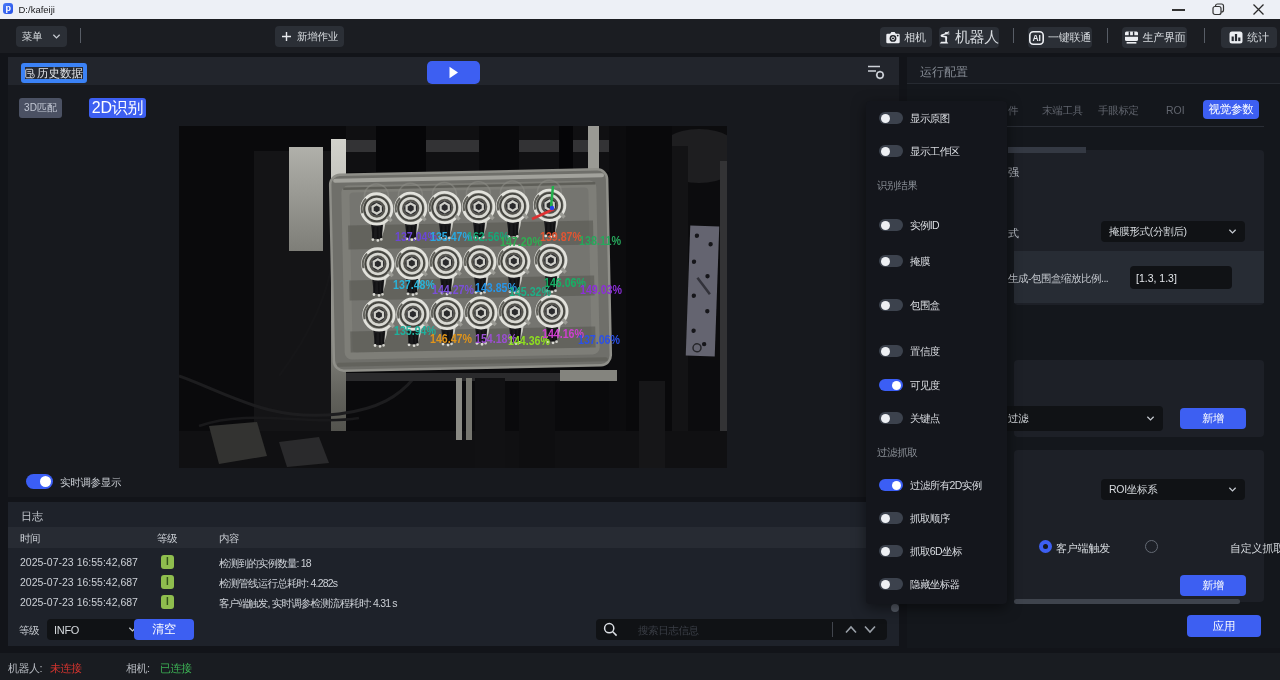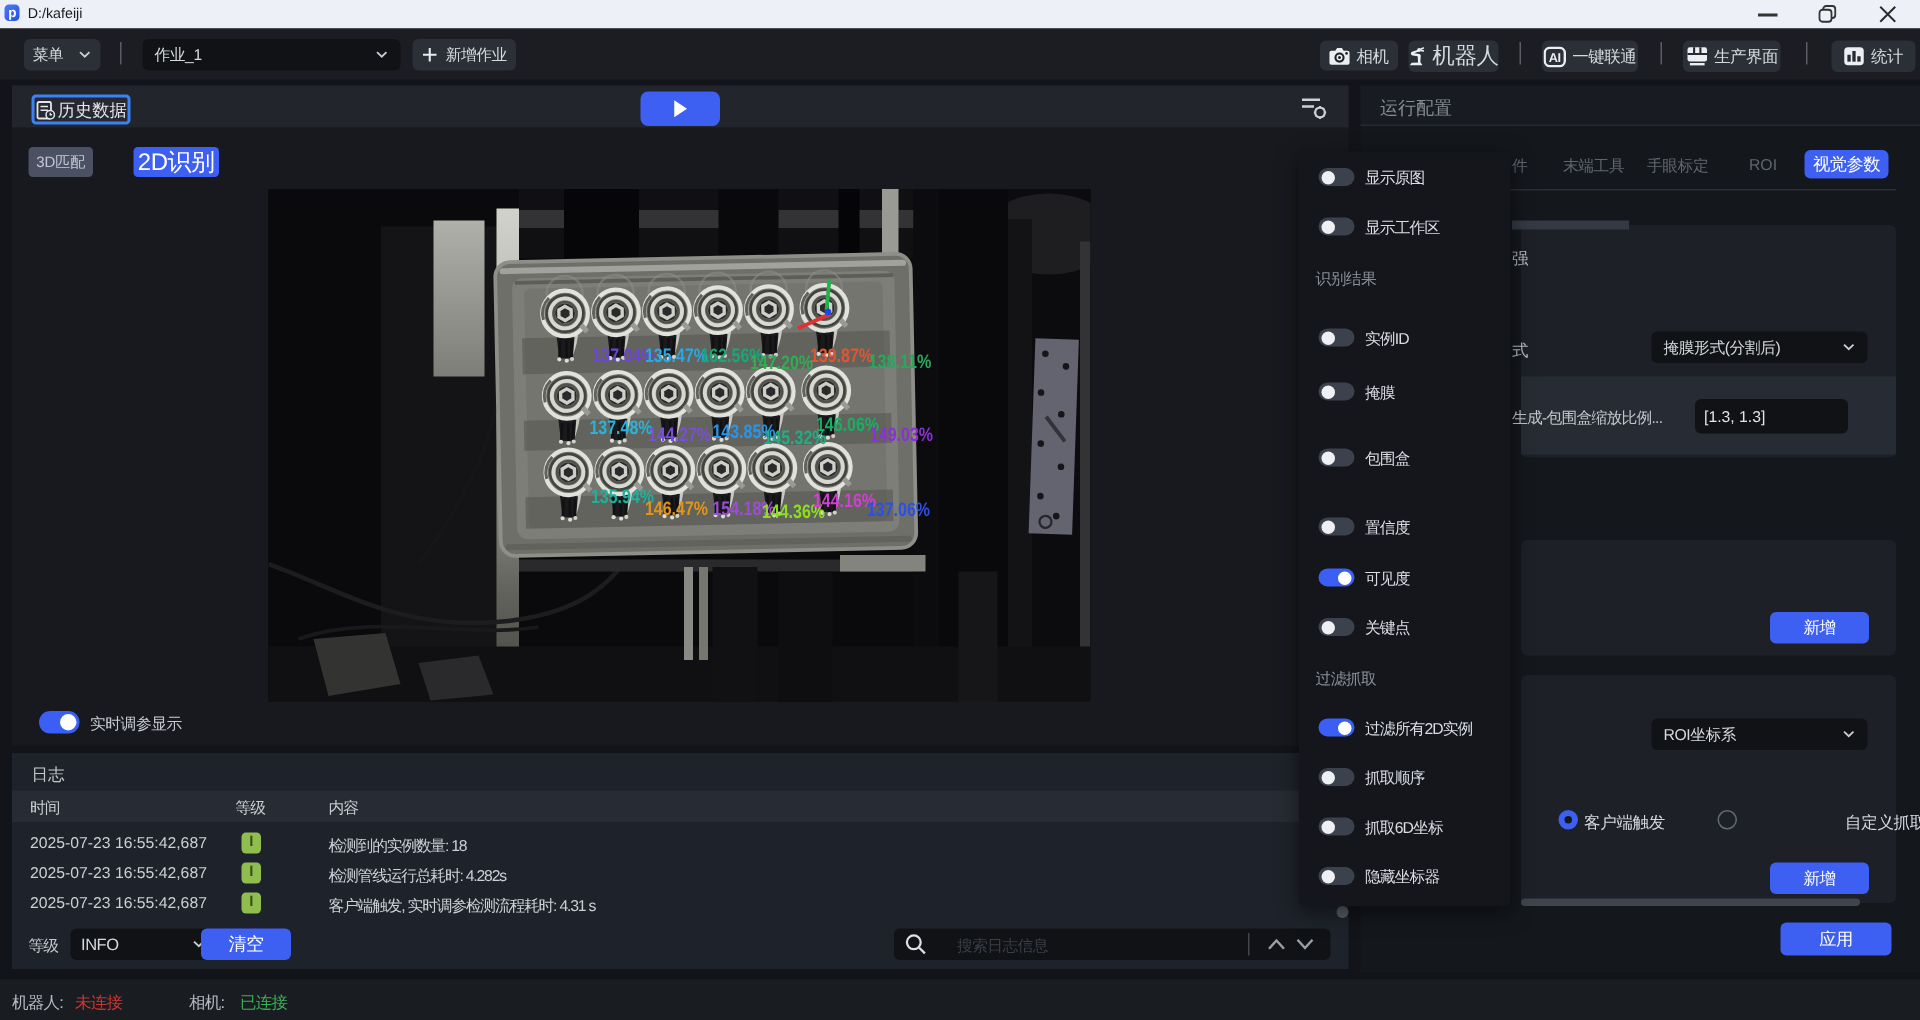--- a/index.html
+++ b/index.html
@@ -36,25 +36,20 @@
     <path d="M1.5 1.5 L11.5 11.5 M11.5 1.5 L1.5 11.5" stroke="#2b2b2b" stroke-width="1.3"></path>
   </svg>
 
   <div class="abs" style="left:0;top:19px;width:1280px;height:34px;background:#1b1d22;"></div>
   <div class="abs btn-dark" style="left:16px;top:26px;width:51px;height:21px;font-size:10.5px;">菜单
     <svg class="chev" style="margin-left:10px" viewBox="0 0 10 10">
         <path d="M1.5 3 L5 6.5 L8.5 3" fill="none" stroke="#c6cad1" stroke-width="1.4"></path>
       </svg>
   </div>
   <div class="abs" style="left:80px;top:28px;width:1px;height:15px;background:#585d66;"></div>
-  <div class="abs sel" style="left:95px;top:26px;width:172px;height:21px;padding:0 8px;font-size:10.5px;">作业_1
-    <svg class="chev" style="margin-left:auto" viewBox="0 0 10 10">
-        <path d="M1.5 3 L5 6.5 L8.5 3" fill="none" stroke="#c6cad1" stroke-width="1.4"></path>
-      </svg>
-  </div>
   <div class="abs btn-dark" style="left:275px;top:26px;width:69px;height:21px;font-size:10.5px;">
     <svg width="11" height="11" viewBox="0 0 11 11" style="margin-right:5px">
         <path d="M5.5 1 V10 M1 5.5 H10" stroke="#e8eaee" stroke-width="1.4"></path>
       </svg>新增作业
   </div>
 
   <div class="abs btn-dark" style="left:880px;top:27px;width:52px;height:20px;font-size:11px;">
     <svg width="14" height="13" viewBox="0 0 14 13" style="margin-right:4px">
         <path d="M1.5 2.8 H4.2 L5.4 1 H8.6 L9.8 2.8 H12.5 A1.2 1.2 0 0 1 13.7 4 V11 A1.2 1.2 0 0 1 12.5 12.2 H1.5 A1.2 1.2 0 0 1 0.3 11 V4 A1.2 1.2 0 0 1 1.5 2.8 Z" fill="#eceef2"></path>
         <circle cx="7" cy="7.4" r="3.4" fill="#1f2329"></circle>
@@ -89,21 +84,21 @@
     <svg width="14" height="13" viewBox="0 0 14 13" style="margin-right:4px">
         <rect x="0.5" y="0.5" width="13" height="12" rx="2.5" fill="#eceef2"></rect>
         <rect x="2.6" y="5.5" width="2.2" height="4.6" fill="#262a31"></rect>
         <rect x="5.9" y="3" width="2.2" height="7.1" fill="#262a31"></rect>
         <rect x="9.2" y="6.5" width="2.2" height="3.6" fill="#262a31"></rect>
       </svg>统计
   </div>
 
   <div class="abs" style="left:8px;top:57px;width:891px;height:440px;background:#17191e;"></div>
   <div class="abs" style="left:8px;top:57px;width:891px;height:28px;background:#22252c;"></div>
-  <div class="abs" style="left:21px;top:63px;width:66px;height:20px;background:#262931;border:2px solid #3b82f6;border-radius:3px;display:flex;align-items:center;justify-content:center;color:#e2e5e9;font-size:11.5px;">
+  <div class="abs" style="left:21px;top:63px;width:66px;height:20px;background:#262931;border:4px solid #3b82f6;border-radius:3px;display:flex;align-items:center;justify-content:center;color:#e2e5e9;font-size:11.5px;">
     <svg width="13" height="13" viewBox="0 0 13 13" style="margin-right:2px">
         <rect x="1" y="1" width="9" height="11" rx="1" fill="none" stroke="#e2e5e9" stroke-width="1.2"></rect>
         <path d="M3 4 H8 M3 6.5 H8" stroke="#e2e5e9" stroke-width="1"></path>
         <circle cx="9.5" cy="9.5" r="2.8" fill="#262931" stroke="#e2e5e9" stroke-width="1"></circle>
         <path d="M9.5 8.2 V9.5 H10.7" stroke="#e2e5e9" stroke-width="0.9" fill="none"></path>
       </svg>历史数据
   </div>
   <div class="abs btn-blue" style="left:427px;top:61px;width:53px;height:23px;border-radius:5px;">
     <svg width="11" height="13" viewBox="0 0 11 13">
         <path d="M1.5 0.8 L10 6.5 L1.5 12.2 Z" fill="#fff"></path>
@@ -321,20 +316,25 @@
   <div class="abs sel" style="left:1101px;top:221px;width:144px;height:21px;padding:0 8px;">掩膜形式(分割后)
     <svg class="chev" style="margin-left:auto" viewBox="0 0 10 10">
         <path d="M1.5 3 L5 6.5 L8.5 3" fill="none" stroke="#c6cad1" stroke-width="1.4"></path>
       </svg>
   </div>
   <div class="abs" style="left:1014px;top:251px;width:250px;height:52px;background:#272c34;"></div>
   <div class="abs" style="left:1008px;top:272px;color:#c2c6cc;font-size:10.5px;letter-spacing:-0.5px;">生成-包围盒缩放比例...</div>
   <div class="abs" style="left:1130px;top:266px;width:102px;height:23px;background:#101215;border-radius:4px;color:#e2e5e9;font-size:10.5px;display:flex;align-items:center;padding-left:6px;">[1.3, 1.3]</div>
 
   <div class="abs" style="left:1014px;top:360px;width:250px;height:77px;background:#1d2027;border-radius:4px;"></div>
+  <div class="abs sel" style="left:1000px;top:406px;width:163px;height:25px;padding:0 8px;">过滤
+    <svg class="chev" style="margin-left:auto" viewBox="0 0 10 10">
+        <path d="M1.5 3 L5 6.5 L8.5 3" fill="none" stroke="#c6cad1" stroke-width="1.4"></path>
+      </svg>
+  </div>
   <div class="abs btn-blue" style="left:1180px;top:408px;width:66px;height:21px;font-size:11px;">新增</div>
 
   <div class="abs" style="left:1014px;top:450px;width:250px;height:152px;background:#1d2027;border-radius:4px;"></div>
   <div class="abs sel" style="left:1101px;top:479px;width:144px;height:21px;padding:0 8px;">ROI坐标系
     <svg class="chev" style="margin-left:auto" viewBox="0 0 10 10">
         <path d="M1.5 3 L5 6.5 L8.5 3" fill="none" stroke="#c6cad1" stroke-width="1.4"></path>
       </svg>
   </div>
   <div class="abs" style="left:1039px;top:540px;width:13px;height:13px;border-radius:50%;background:#3d5ff2;"></div>
   <div class="abs" style="left:1043px;top:544px;width:5px;height:5px;border-radius:50%;background:#15181d;"></div>

